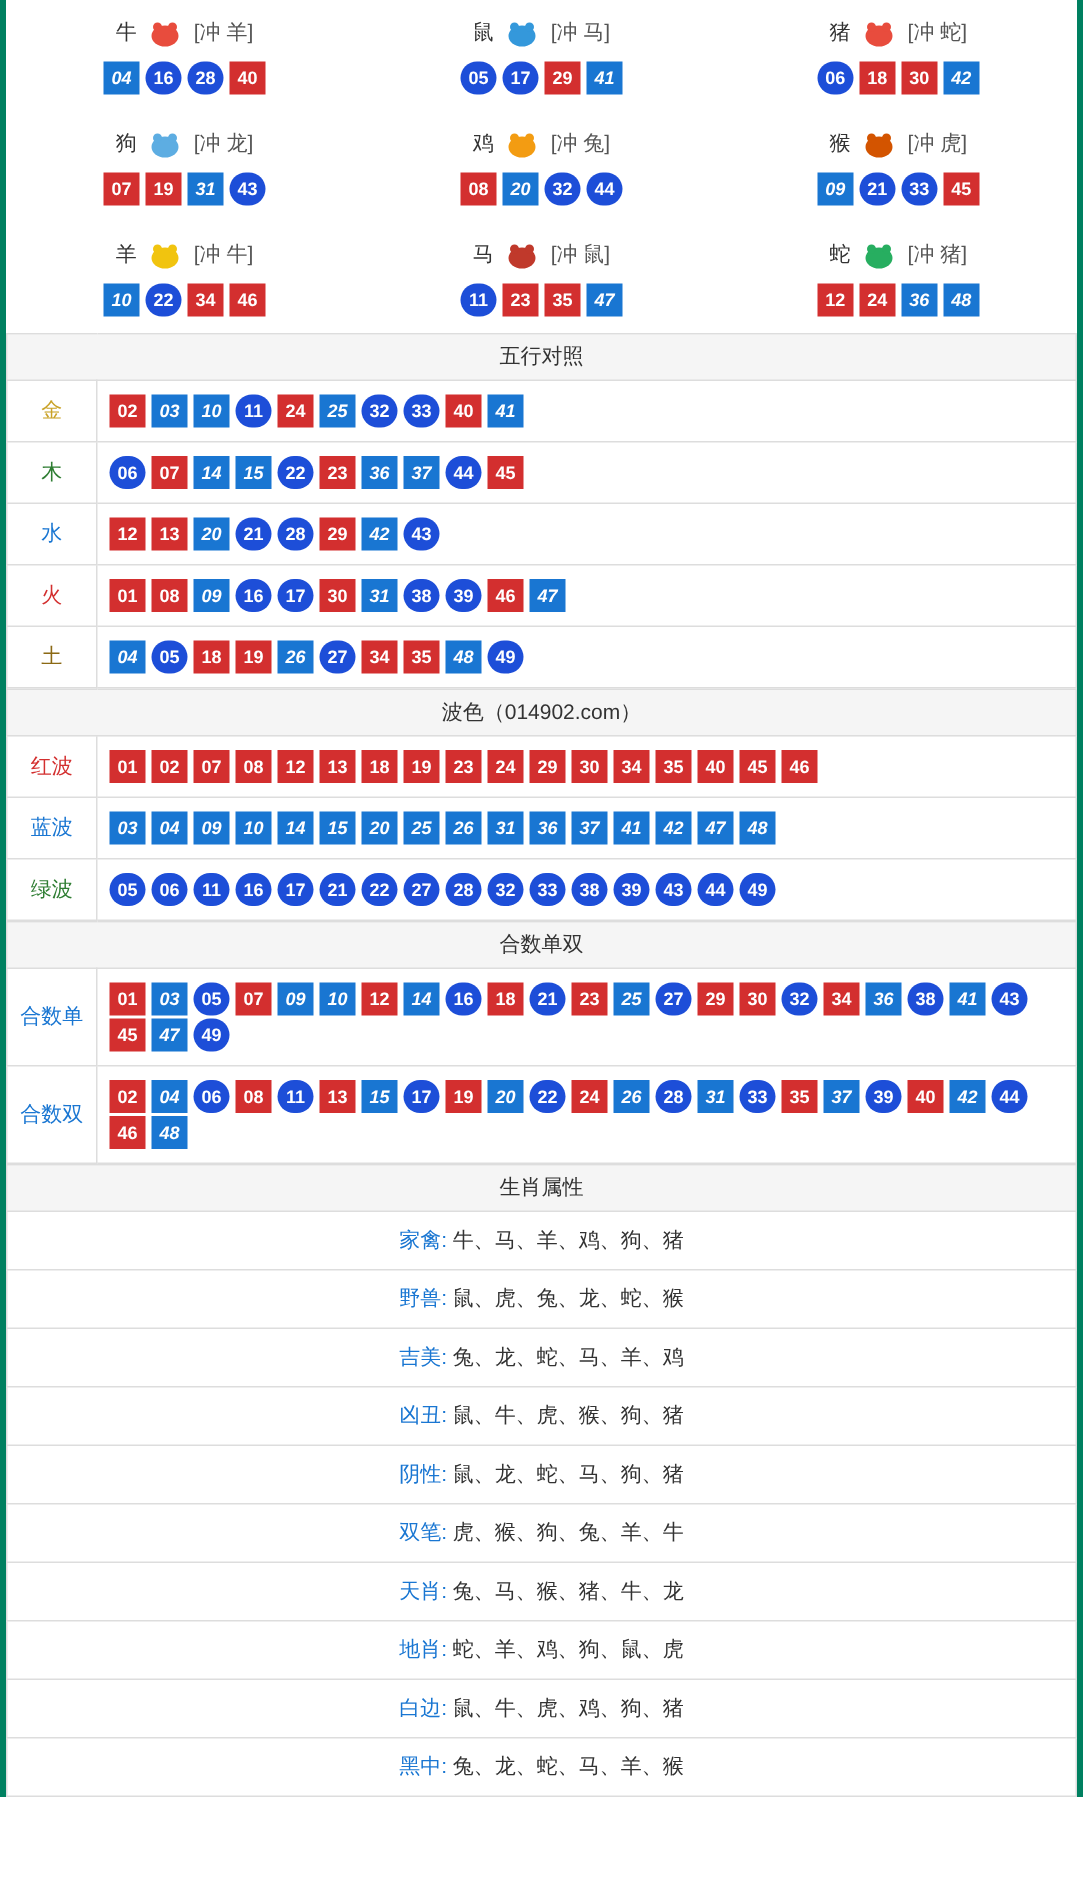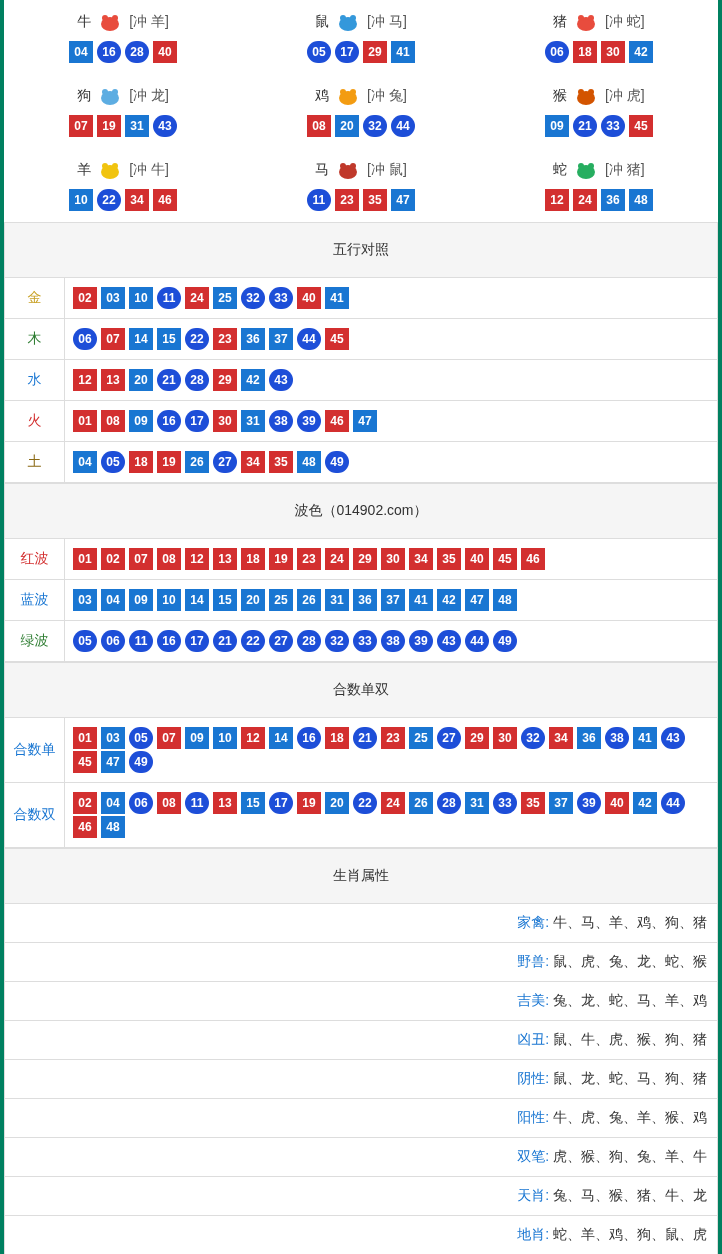--- a/index.html
+++ b/index.html
@@ -1,40 +1,40 @@
 <!DOCTYPE html>
 <html><head>
 <meta charset="utf-8">
 <style>
 *{box-sizing:border-box;margin:0;padding:0;}
 body{font-family:"Microsoft YaHei",Arial,sans-serif;font-size:14px;color:#333;background:#fff;}
 .wrap{width:722px;border-left:4px solid #008060;border-right:4px solid #008060;}
 table{width:100%;border-collapse:collapse;}
 td,th{border:1px solid #ddd;padding:8px 6px;text-align:left;vertical-align:middle;}
-.section-header{background:#f5f5f5;text-align:center;font-weight:normal;padding:18px;}
+.section-header{background:#f5f5f5;text-align:center;font-weight:normal;padding:6px;}
 .num{display:inline-block;width:24px;height:22px;line-height:22px;text-align:center;color:#fff;font-size:12px;margin:1px 2px;font-weight:bold;}
 .red{background:#d32f2f;}
-.blue{background:#1976d2;}
+.blue{background:#1976d2;font-style:italic;}
 .green{background:#1d4ed8;border-radius:11px;}
 .zodiac-grid{display:flex;flex-wrap:wrap;}
 .zodiac-cell{width:33.33%;text-align:center;padding:10px 5px;}
 .zodiac-top{display:flex;align-items:center;justify-content:center;gap:4px;}
 .zodiac-name{color:#333;}
 .zodiac-clash{color:#555;}
 .zodiac-nums{margin-top:6px;}
 .label-cell{width:60px;text-align:center;}
 .gold{color:#c9a227;}
 .wood{color:#2e7d32;}
 .water{color:#1976d2;}
 .fire{color:#d32f2f;}
 .earth{color:#8b6914;}
 .red-txt{color:#d32f2f;margin-top:16px;}
 .blue-txt{color:#1976d2;}
 .green-txt{color:#2e7d32;}
-.attr-row td{text-align:right;padding:10px;}
+.attr-row td{text-align:center;padding:10px;}
 .attr-label{color:#1976d2;}
 .icon{display:inline-block;width:30px;height:24px;vertical-align:middle;}
 </style>
 </head>
 <body>
 
 <div class="wrap">
 
 <div class="zodiac-grid" id="zodiac-grid">
       <div class="zodiac-cell">
@@ -233,23 +233,20 @@
         <tr class="attr-row">
           <td><span class="attr-label">吉美:</span> <span>兔、龙、蛇、马、羊、鸡</span></td>
         </tr>
         <tr class="attr-row">
           <td><span class="attr-label">凶丑:</span> <span>鼠、牛、虎、猴、狗、猪</span></td>
         </tr>
         <tr class="attr-row">
           <td><span class="attr-label">阴性:</span> <span>鼠、龙、蛇、马、狗、猪</span></td>
         </tr>
         <tr class="attr-row">
-          <td><span class="attr-label">阳性:</span> <span>牛、虎、兔、羊、猴、鸡</span></td>
-        </tr>
-        <tr class="attr-row">
           <td><span class="attr-label">双笔:</span> <span>虎、猴、狗、兔、羊、牛</span></td>
         </tr>
         <tr class="attr-row">
           <td><span class="attr-label">天肖:</span> <span>兔、马、猴、猪、牛、龙</span></td>
         </tr>
         <tr class="attr-row">
           <td><span class="attr-label">地肖:</span> <span>蛇、羊、鸡、狗、鼠、虎</span></td>
         </tr>
         <tr class="attr-row">
           <td><span class="attr-label">白边:</span> <span>鼠、牛、虎、鸡、狗、猪</span></td>

